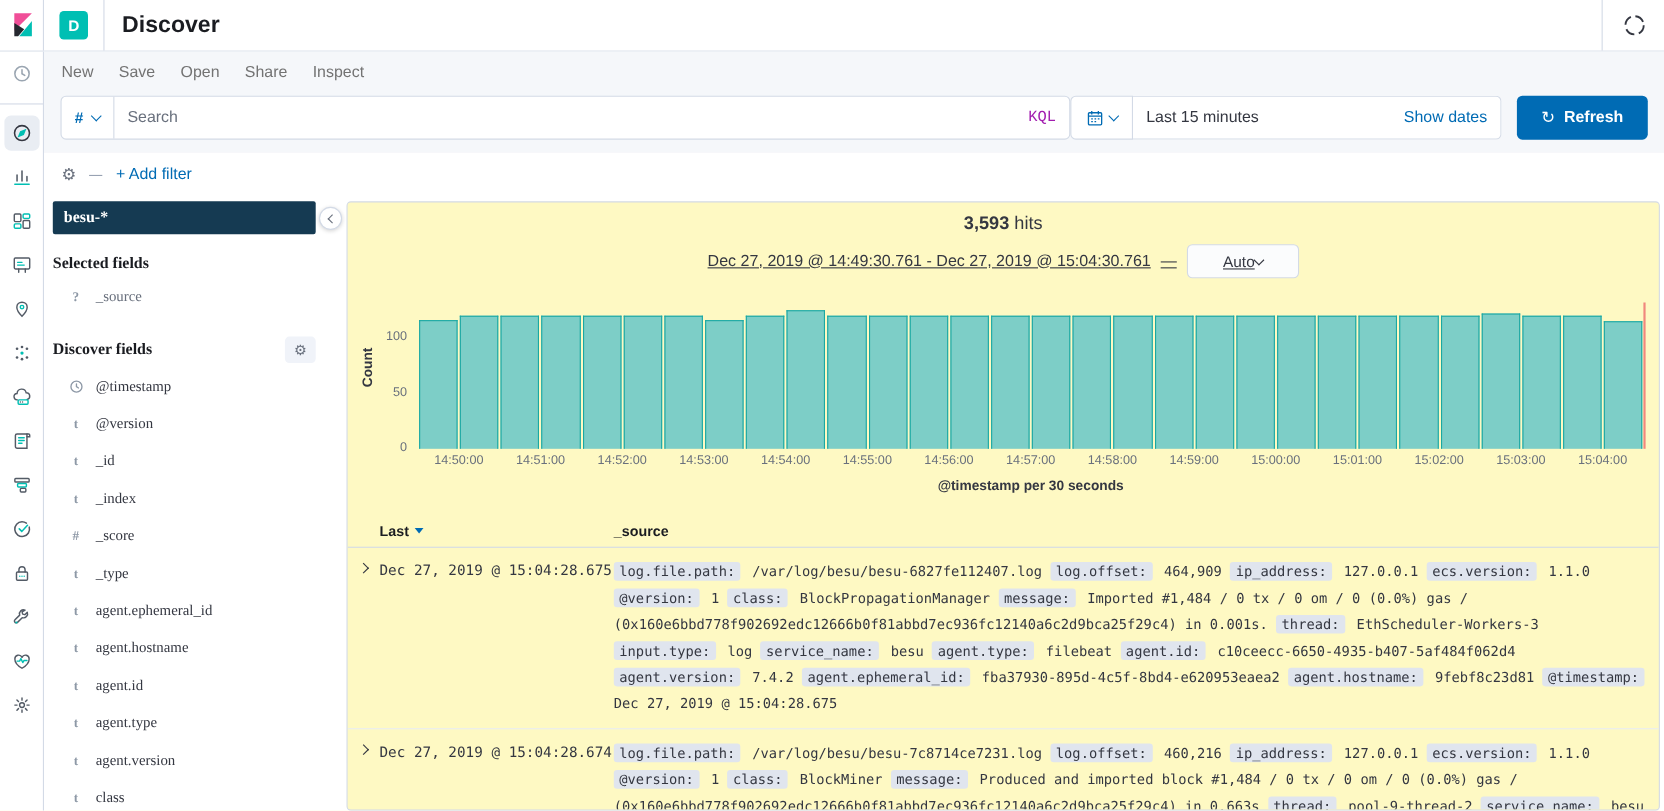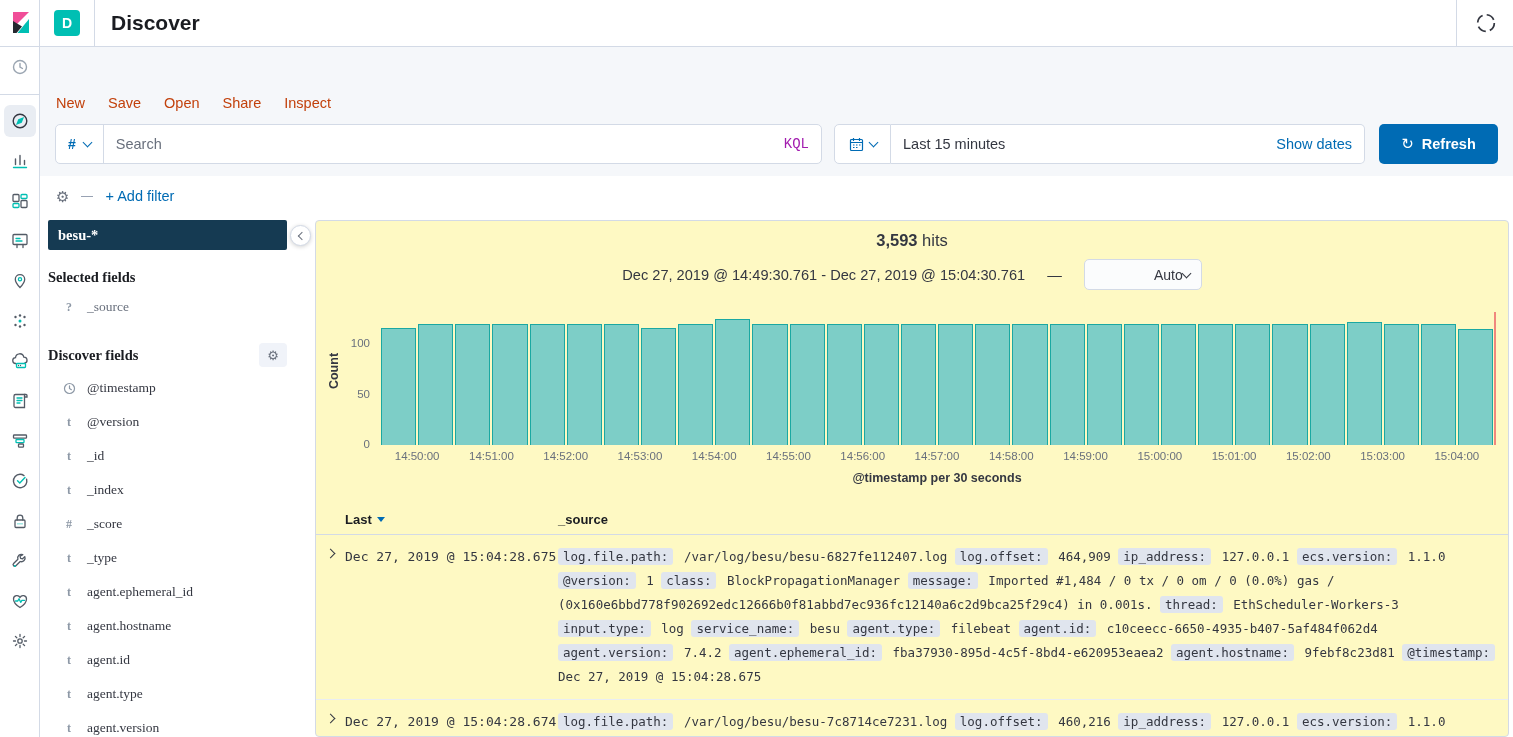--- a/index.html
+++ b/index.html
@@ -29,35 +29,35 @@
   .rail-btn { width:32px; height:32px; margin:4px 0; display:flex; align-items:center;
     justify-content:center; background:none; border:none; border-radius:6px; padding:0; }
   .rail-btn.active { background:#E9EDF3; }
   .rail-div { width:40px; height:1px; background:#D3DAE6; margin:7px 0 6px; }
 
   .content { flex:1; min-width:0; display:flex; flex-direction:column; background:#fff; }
 
   
   .top-strip { background:#F5F7FA; padding:8px 15px 12px; }
   .nav-links { display:flex; gap:23px; margin:3px 0 13px 1px; }
-  .nav-links a { color:#c2410c; font-size:14.5px; text-decoration:none;margin-top:37px; }
+  .nav-links a { color:#737373; font-size:14.5px; text-decoration:none; }
   .query-row { display:flex; align-items:stretch; height:40px; }
   .search-group { flex:1; display:flex; align-items:center; background:#fff;
     border:1px solid #D3DAE6; border-radius:5px; min-width:0; }
   .qb-prefix { display:flex; align-items:center; gap:8px; padding:0 12px; height:100%;
     background:none; border:none; border-right:1px solid #D3DAE6; }
   .hash { color:#006BB4; font-weight:700; font-size:14px; }
   .chev { width:7px; height:7px; border-right:1.6px solid #006BB4; border-bottom:1.6px solid #006BB4;
     transform:rotate(45deg); margin-top:-3px; }
   .chev.dark { border-color:#343741; }
   .search-input { flex:1; min-width:0; border:none; outline:none; background:transparent;
     font-size:14.5px; padding:0 12px; color:#343741; font-family:inherit; }
   .search-input::placeholder { color:#69707D; }
   .kql { color:#a21caf; font-size:14px; padding:0 12px;font-family:Liberation Mono, monospace; }
-  .date-group { width:531px; display:flex; margin-left:12px; flex-shrink:0; }
+  .date-group { width:392px; display:flex; margin-left:0; flex-shrink:0; }
   .cal-btn { width:57px; display:flex; align-items:center; justify-content:center; gap:6px;
     background:#fff; border:1px solid #D3DAE6; border-radius:5px 0 0 5px; }
   .time-box { flex:1; display:flex; align-items:center; justify-content:space-between;
     background:#fff; border:1px solid #D3DAE6; border-left:none; border-radius:0 5px 5px 0; padding:0 12px; }
   .time-text { font-size:14.5px; color:#343741; }
   .show-dates { color:#006BB4; font-size:14.5px; background:none; border:none; padding:0; }
   .refresh-btn { width:119px; margin-left:14px; background:#006BB4; color:#fff; border:none;
     border-radius:5px; font-size:14.5px; font-weight:600; display:flex; align-items:center;
     justify-content:center; gap:8px; flex-shrink:0; }
   .refresh-glyph { font-size:15px; font-weight:400; }
@@ -88,24 +88,24 @@
     font-size:13.5px; color:#343741; }
   .f-icon { width:14px; color:#8D98A6; font-weight:700; font-size:12px; text-align:center; flex-shrink:0; }
   .f-icon svg { display:block; margin:0 auto; }
   ul.selected .f-name { color:#69707D; }
 
   
   .results-panel { flex:1; margin-left:8px; border:1px solid #D3DAE6; border-radius:4px;
     background:#fef9c3; min-width:0; display:flex; flex-direction:column; overflow:hidden; padding-top:8px; }
   .hits-row { text-align:center; font-size:16.5px; color:#343741; margin-top:2px; }
   .hits-count { font-weight:700; }
-  .range-row { display:flex; align-items:center; justify-content:center; gap:22px;
-    margin:9px 0 2px; font-size:14.6px; color:#343741; }
-  .interval-select { width:118px; height:31px; border:1px solid #D3DAE6; border-radius:5px;
-    background:#fbfcfd; display:flex; align-items:center; justify-content:flex-end;
+  .range-row { display:flex; align-items:center; justify-content:center; gap:9px;
+    margin:9px 0 2px; font-size:14.6px; color:#343741;text-decoration:underline; }
+  .interval-select { width:102px; height:31px; border:1px solid #D3DAE6; border-radius:5px;
+    background:#fbfcfd; display:flex; align-items:center; justify-content:center;
     padding:0 11px; font-size:14px; color:#343741; }
 
   .chart-wrap { position:relative; margin:20px 12px 0 12px; height:178px; flex-shrink:0; }
   .y-title { position:absolute; left:-12px; top:52px; transform:rotate(-90deg);
     font-weight:700; font-size:12.5px; color:#343741; }
   .y-tick { position:absolute; width:26px; text-align:right; left:16px; font-size:11.5px; color:#69707D; }
   .plot { position:absolute; left:52px; right:2px; top:0; height:133px; }
   .bars { display:flex; height:100%; align-items:flex-end; }
   .bar { flex:1; margin:0 1px; background:#7DCEC7; border:1px solid #1BA8A2; border-bottom:none; }
   .now-line { position:absolute; right:-2px; top:0; bottom:0; width:2px; background:#F0887E; }

